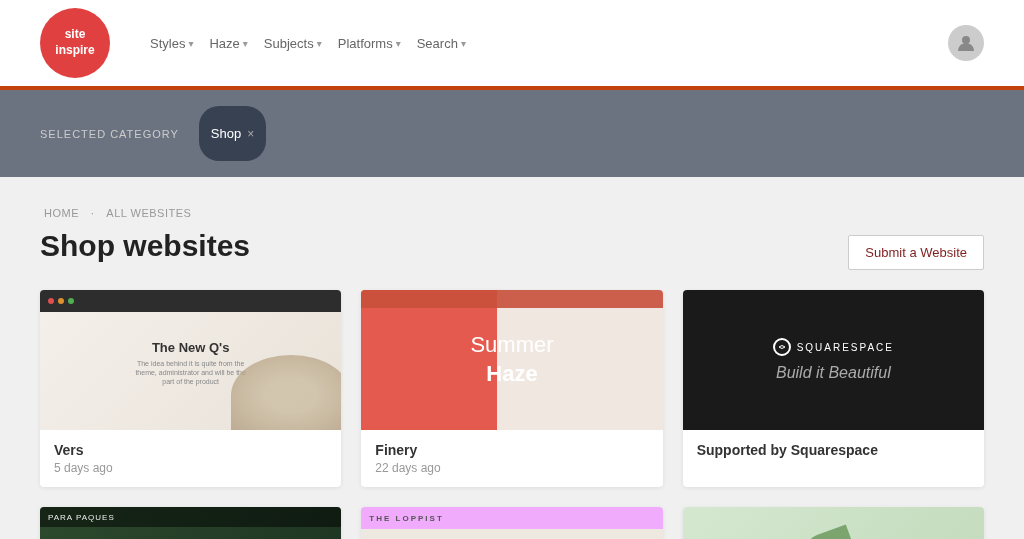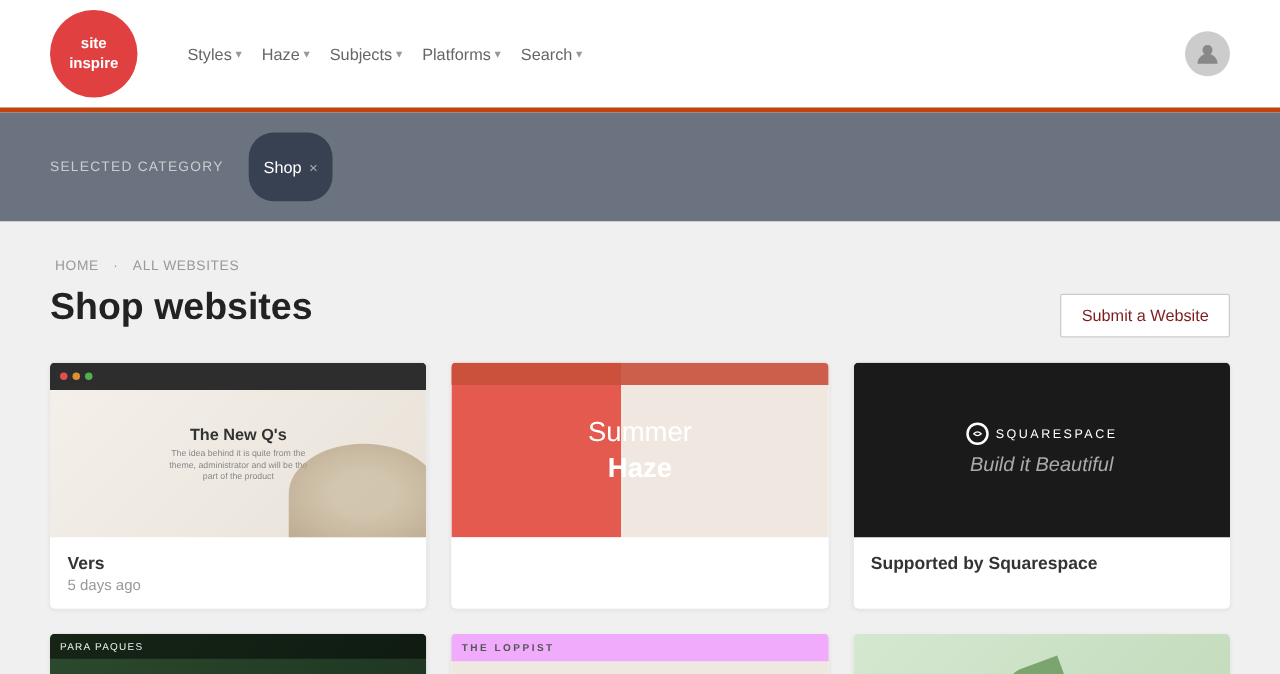--- a/index.html
+++ b/index.html
@@ -436,20 +436,24 @@
       <div class="card-thumb">
         <div class="thumb-finery">
           <div class="thumb-finery-bg"></div>
           <div class="thumb-finery-header"></div>
           <div class="thumb-finery-text">
             <div style="font-size:22px;font-weight:300;">Summer</div>
             <div style="font-size:22px;font-weight:700;">Haze</div>
           </div>
         </div>
       </div>
+      <div class="card-info">
+        <div class="card-title">Finery</div>
+        <div class="card-date">22 days ago</div>
+      </div>
     </div>
 
     <div class="card">
       <div class="card-thumb">
         <div class="thumb-squarespace">
           <div class="thumb-squarespace-logo">
             <div class="sq-icon">
               <svg width="10" height="10" viewBox="0 0 10 10" fill="none">
                 <path d="M2 5 Q5 2 8 5 Q5 8 2 5Z" stroke="#fff" stroke-width="1" fill="none"></path>
               </svg>

